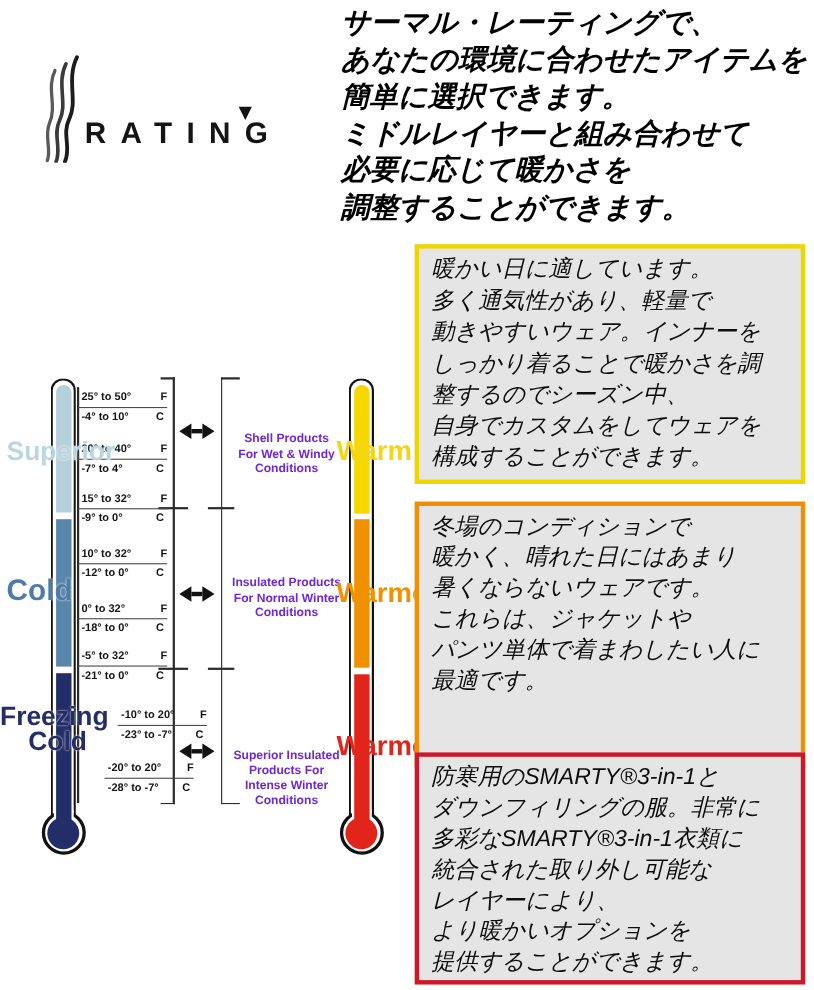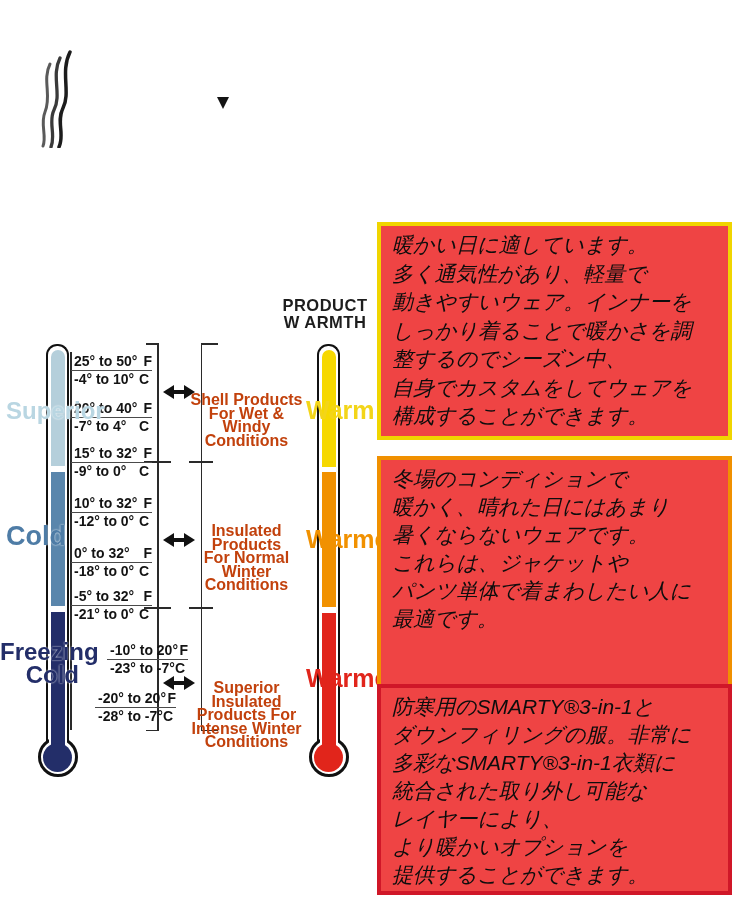--- a/index.html
+++ b/index.html
@@ -36,66 +36,71 @@
   .eraser { top:736px; width:18px; height:13px; background:#fff; z-index:5; }
   .core { top:743px; width:29px; height:29px; border-radius:50%; z-index:7; }
   .zbar { z-index:6; }
 
   
   .vline { width:1.5px; background:#2a2a2a; z-index:1; }
   .tick  { height:1.5px; background:#2a2a2a; z-index:1; }
 
   
   .trow { left:74px; width:78px; z-index:2; }
-  .tf,.tc { display:flex; justify-content:space-between; font-size:14px; font-weight:600; color:#131313; height:15px; line-height:15px; }
+  .tf,.tc { display:flex; justify-content:space-between; font-size:10px; font-weight:600; color:#131313; height:15px; line-height:15px; }
   .tc { padding-right:3px; }
   .tline { width:81px; margin-left:-3px; border-top:1.5px solid #4a4a4a; height:0; margin-top:1px; margin-bottom:1px; }
 
   
   .zone-label { z-index:8; font-weight:600; text-shadow:0 0 2px #fff; }
   .zl-variable { left:6px; top:397px; font-size:24px; }
   .zl-cold { left:6px; top:521px; font-size:27px; }
   .zl-freezing { left:0; top:641px; width:79px; text-align:right; font-size:24px; line-height:22.5px; }
 
   
   .arrow { left:163px; width:32px; height:14px; display:flex; align-items:center; z-index:2; }
   .ah-l { width:0; height:0; border-top:7px solid transparent; border-bottom:7px solid transparent; border-right:11px solid #111; }
   .ah-r { width:0; height:0; border-top:7px solid transparent; border-bottom:7px solid transparent; border-left:11px solid #111; }
   .a-bar { width:10px; height:4.5px; background:#111; }
 
   
-  .pgroup { left:184px; width:125px; text-align:center; font-size:16px; font-weight:700; line-height:13.5px; color:#c2410c; z-index:2; }
+  .pgroup { left:198px; width:125px; text-align:center; font-size:11px; font-weight:700; line-height:13.5px; color:#6d28d9; z-index:2; }
 
   
   .wlabel { left:306px; font-size:25px; font-weight:700; z-index:8; }
 
   
-  .ibox { left:377px; width:355px; border:4px solid #000; background:#ef4444; padding:5px 10px 4px 11px;
+  .ibox { left:377px; width:355px; border:4px solid #000; background:#e5e5e5; padding:5px 10px 4px 11px;
     font-size:21px; font-style:italic; line-height:28.5px; color:#0d0d0d; z-index:9; }
   .ibox-1 { top:222px; height:218px; }
   .ibox-2 { top:456px; height:242px; line-height:28px; }
   .ibox-3 { top:684px; height:211px; line-height:28px; }
 </style>
 </head>
 <body>
 
 <div class="stage">
 
   <div class="abs" style="left:38px; top:50px; width:34px; height:98px;">
     <svg width="34" height="98" viewBox="0 0 34 98">
       <path d="M12 14 C 4 30, 14 46, 7 62 C 2 74, 9 86, 5 96" fill="none" stroke="#5a5a5a" stroke-width="3" stroke-linecap="round"></path>
       <path d="M22 8 C 13 26, 24 44, 16 60 C 10 72, 18 85, 13 97" fill="none" stroke="#3a3a3a" stroke-width="3.3" stroke-linecap="round"></path>
       <path d="M32 2 C 22 22, 33 42, 25 58 C 18 72, 27 84, 21 97" fill="none" stroke="#1c1c1c" stroke-width="3.5" stroke-linecap="round"></path>
     </svg>
   </div>
+  <div class="abs logo-sub">RATING</div>
   <div class="abs logo-pointer"></div>
 
-
-  <div class="abs col-head head-product pre">PRODUCT
-W ARMTH</div>
+  <div class="abs intro pre">サーマル・レーティングで、
+あなたの環境に合わせたアイテムを
+簡単に選択できます。
+ミドルレイヤーと組み合わせて
+必要に応じて暖かさを
+調整することができます。</div>
+
 
   <div class="abs tube tube-left"></div>
   <div class="abs fill fill-top" style="left: 50.5px; top: 350px; height: 116px; background-color: rgb(181, 207, 219);"></div>
   <div class="abs fill" style="left: 50.5px; top: 472px; height: 134px; background-color: rgb(90, 134, 172);"></div>
   <div class="abs bulb" style="left:37.5px;"></div>
   <div class="abs eraser" style="left:48.5px;"></div>
   <div class="abs fill zbar" style="left: 50.5px; top: 612px; height: 145px; background-color: rgb(35, 46, 105);"></div>
   <div class="abs core" style="left: 43px; background-color: rgb(35, 46, 105);"></div>
 
   <div class="abs zone-label zl-variable" style="color: rgb(185, 214, 226);">Superior</div>

